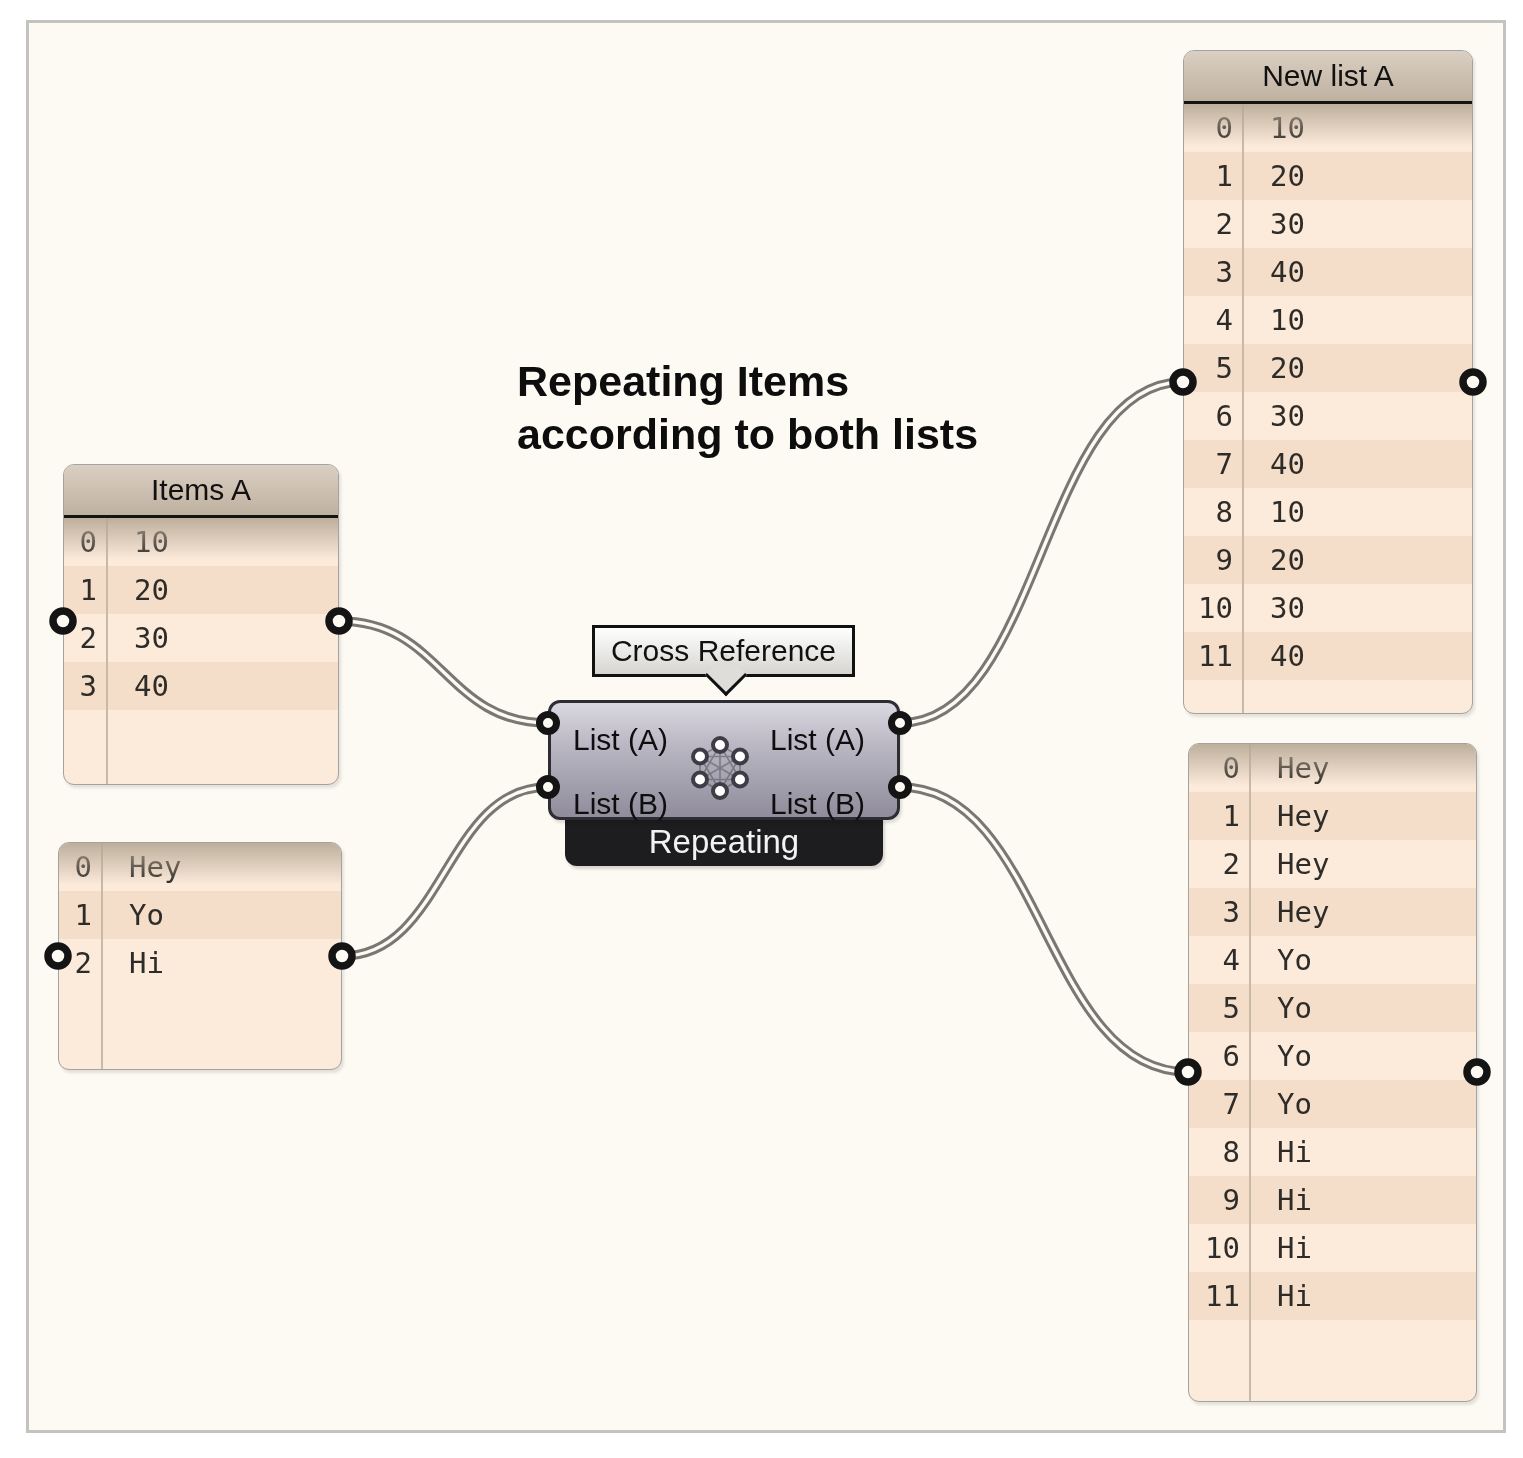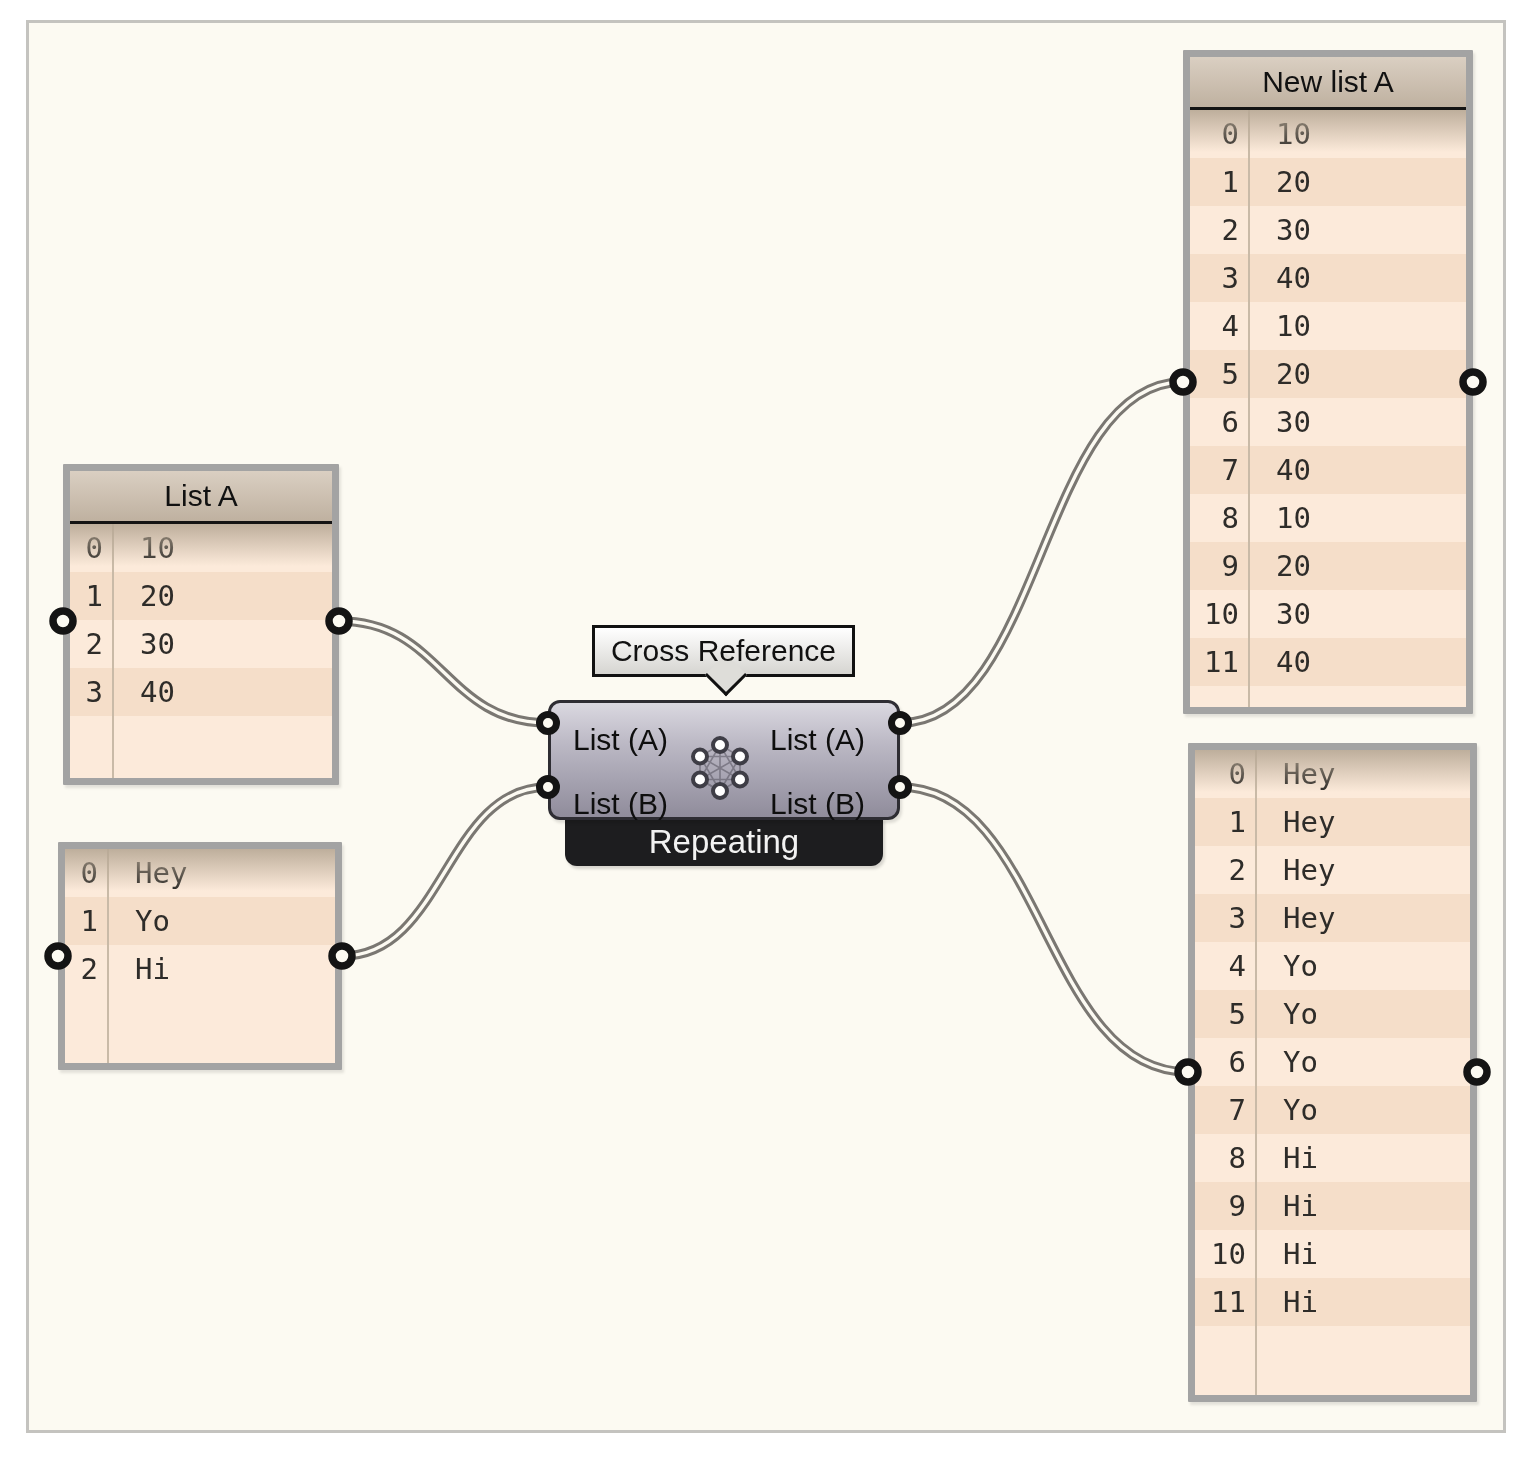--- a/index.html
+++ b/index.html
@@ -6,21 +6,21 @@
   .stage{position:relative;width:1523px;height:1458px;background:#FFFFFF;overflow:hidden;
          font-family:"Liberation Sans",sans-serif;}
   .canvas{position:absolute;left:26px;top:20px;width:1480px;height:1413px;box-sizing:border-box;
           background:#FCFAF2;border:3px solid #C4C3BF;}
 
   
   .title{position:absolute;left:517px;top:355px;font-weight:bold;font-size:43px;line-height:53px;
          color:#0D0D0D;letter-spacing:0px;}
 
   
-  .panel{position:absolute;background:#FCEADA;border:7px solid #a3a3a3;border-radius:1px;
+  .panel{position:absolute;background:#FCEADA;border:1px solid #a3a3a3;border-radius:11px;
          box-sizing:border-box;overflow:hidden;box-shadow:2px 3px 3px rgba(0,0,0,0.10);}
   .p-header{height:50px;background:linear-gradient(#DACFC2,#BFB1A0);border-bottom:3px solid #141414;
             display:flex;align-items:center;justify-content:center;
             font-size:30px;color:#111111;}
   .p-body{position:relative;}
   .p-body::before{content:"";position:absolute;left:var(--sep);top:0;bottom:-400px;width:2px;
                   background:#C9BAA7;z-index:2;}
   .p-body::after{content:"";position:absolute;left:0;right:0;top:0;height:42px;
                  background:linear-gradient(rgba(183,168,149,0.9),rgba(252,234,218,0));
                  pointer-events:none;z-index:3;}
@@ -56,23 +56,27 @@
   .wi{fill:none;stroke:#FCFAF2;stroke-width:3.4;}
   .nub{fill:#FCFAF2;stroke:#141414;stroke-width:7.5;}
   .nub-sm{fill:#FCFAF2;stroke:#141414;stroke-width:7;}
 </style>
 </head>
 <body>
 
 <div class="stage">
   <div class="canvas"></div>
 
+  <div class="title">
+    <div>Repeating Items</div>
+    <div>according to both lists</div>
+  </div>
 
   <div class="panel" style="left:63px;top:464px;width:276px;height:321px;--sep:42px">
-    <div class="p-header">List A</div>
+    <div class="p-header">Items A</div>
     <div class="p-body">
         <div class="p-row">
           <span class="idx">0</span>
           <span class="val">10</span>
         </div>
         <div class="p-row">
           <span class="idx">1</span>
           <span class="val">20</span>
         </div>
         <div class="p-row">

